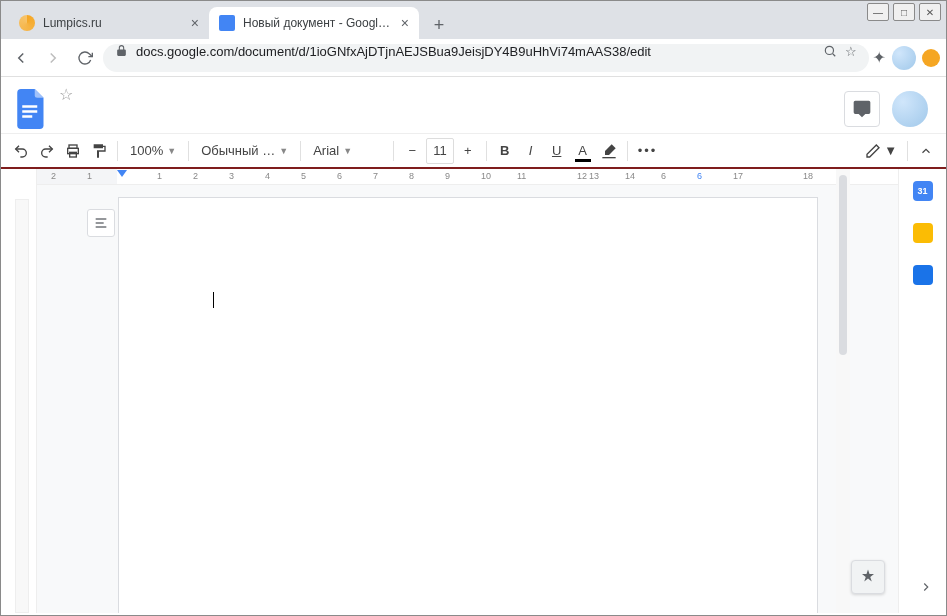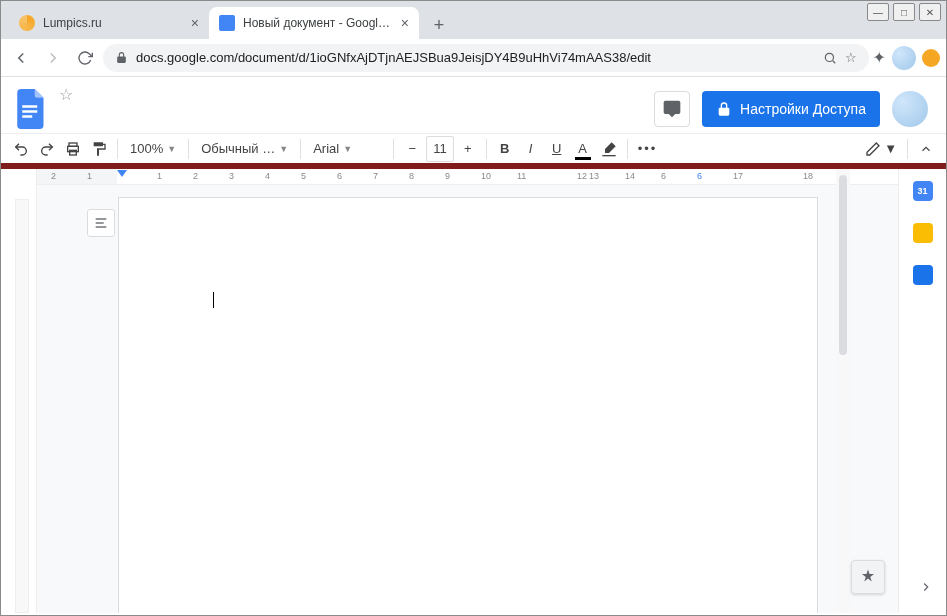--- a/index.html
+++ b/index.html
@@ -14,21 +14,21 @@
 .tab { display: flex; align-items: center; height: 32px; padding: 0 10px; min-width: 200px; max-width: 210px; border-radius: 8px 8px 0 0; font-size: 12px; color: #3c4043; gap: 8px; position: relative; }
 .tab.active { background: #fff; }
 .tab .favicon { width: 16px; height: 16px; border-radius: 50%; display: inline-block; }
 .tab .title { flex: 1; white-space: nowrap; overflow: hidden; text-overflow: ellipsis; }
 .tab .close { font-size: 14px; color: #5f6368; cursor: pointer; }
 .newtab { width: 28px; height: 28px; display: flex; align-items: center; justify-content: center; color: #5f6368; font-size: 18px; cursor: pointer; margin-left: 6px; }
 
 .addressbar-row { display: flex; align-items: center; height: 38px; background: #fff; border-bottom: 1px solid #e0e0e0; padding: 0 6px; gap: 4px; }
 .navbtn { width: 28px; height: 28px; display: flex; align-items: center; justify-content: center; color: #5f6368; border-radius: 50%; cursor: pointer; }
 .navbtn.disabled { color: #bdbdbd; }
-.addressbar { flex: 1; height: 28px; background: #f1f3f4; border-radius: 14px; display: flex; align-items: center; padding: 0 12px; gap: 8px; font-size: 13px; color: #202124; }
+.addressbar { flex: 1; height: 28px; background: #f1f3f4; border-radius: 14px; display: flex; padding: 0 12px; gap: 8px; font-size: 13px; color: #202124; }
 .addressbar .secure { color: #5f6368; }
 .addressbar .url { flex: 1; white-space: nowrap; overflow: hidden; }
 .ext-icons { display: flex; gap: 6px; align-items: center; }
 .circle-icon { width: 24px; height: 24px; border-radius: 50%; }
 
 
 .docs-header { display: flex; align-items: flex-start; padding: 8px 12px 0 12px; gap: 10px; }
 .docs-logo { width: 36px; height: 48px; display: flex; align-items: center; justify-content: center; }
 .docs-logo svg { width: 32px; height: 40px; }
 .docs-titlearea { flex: 1; }
@@ -37,21 +37,21 @@
 .star { color: #9a9a9a; font-size: 16px; cursor: pointer; }
 .menubar { display: flex; gap: 2px; margin-top: 2px; font-size: 14px; color: #202124; }
 .menubar .mitem { padding: 4px 7px; border-radius: 4px; cursor: pointer; }
 .menubar .mitem.highlight { border: 3px solid #c1282d; border-radius: 10px; padding: 2px 8px; box-shadow: 0 0 0 1px rgba(0,0,0,.1) inset; }
 .docs-right { display: flex; align-items: center; gap: 12px; padding-right: 6px; padding-top: 6px; }
 .comment-btn { width: 36px; height: 36px; border: 1px solid #dadce0; border-radius: 4px; display: flex; align-items: center; justify-content: center; color: #5f6368; cursor: pointer; }
 .share-btn { background: #1a73e8; color: #fff; border-radius: 4px; height: 36px; padding: 0 14px; display: flex; align-items: center; gap: 8px; font-size: 14px; font-weight: 500; cursor: pointer; }
 .avatar { width: 36px; height: 36px; border-radius: 50%; background: radial-gradient(circle at 30% 30%, #d0e6fb, #a0c8ea); }
 
 
-.toolbar { display: flex; align-items: center; height: 36px; border-top: 1px solid #eee; border-bottom: 6px solid #7f1d1d; padding: 0 8px; gap: 2px; font-size: 13px; color: #444; }
+.toolbar { display: flex; align-items: center; height: 36px; border-top: 1px solid #eee; border-bottom: 2px solid #7f1d1d; padding: 0 8px; gap: 2px; font-size: 13px; color: #444; }
 .tb-btn { min-width: 24px; height: 26px; display: flex; align-items: center; justify-content: center; padding: 0 4px; cursor: pointer; color: #444; border-radius: 2px; }
 .tb-sel { display: flex; align-items: center; gap: 4px; padding: 0 6px; height: 26px; cursor: pointer; color: #444; }
 .tb-sel .caret { font-size: 9px; color: #888; }
 .tb-sep { width: 1px; height: 20px; background: #e0e0e0; margin: 0 4px; }
 .tb-spacer { flex: 1; }
 .tb-underline { text-decoration: underline; }
 .tb-textcolor { position: relative; }
 .tb-textcolor::after { content: ""; position: absolute; bottom: 2px; left: 4px; right: 4px; height: 3px; background: #000; }
 
 
@@ -161,26 +161,20 @@
     <div class="docs-titlearea">
       <div class="docs-titlerow">
         <span class="star">☆</span>
       </div>
     </div>
     <div class="docs-right">
       <div class="comment-btn">
         <svg width="20" height="20" viewBox="0 0 24 24" fill="#5f6368">
             <path d="M20 2H4a2 2 0 0 0-2 2v12a2 2 0 0 0 2 2h4l4 4 4-4h4a2 2 0 0 0 2-2V4a2 2 0 0 0-2-2z"></path>
           </svg>
-      </div>
-      <div class="share-btn">
-        <svg width="16" height="16" viewBox="0 0 24 24" fill="#fff">
-            <path d="M12 2a5 5 0 0 0-5 5v3H6a2 2 0 0 0-2 2v8a2 2 0 0 0 2 2h12a2 2 0 0 0 2-2v-8a2 2 0 0 0-2-2h-1V7a5 5 0 0 0-5-5zm-3 5a3 3 0 1 1 6 0v3H9V7z"></path>
-          </svg>
-        <span>Настройки Доступа</span>
       </div>
       <div class="avatar"></div>
     </div>
   </div>
 
   <div class="toolbar">
     <div class="tb-btn">
         <svg width="16" height="16" viewBox="0 0 24 24" fill="none" stroke="#444" stroke-width="2">
           <path d="M9 14L4 9l5-5"></path>
           <path d="M4 9h10a6 6 0 0 1 0 12h-3"></path>

